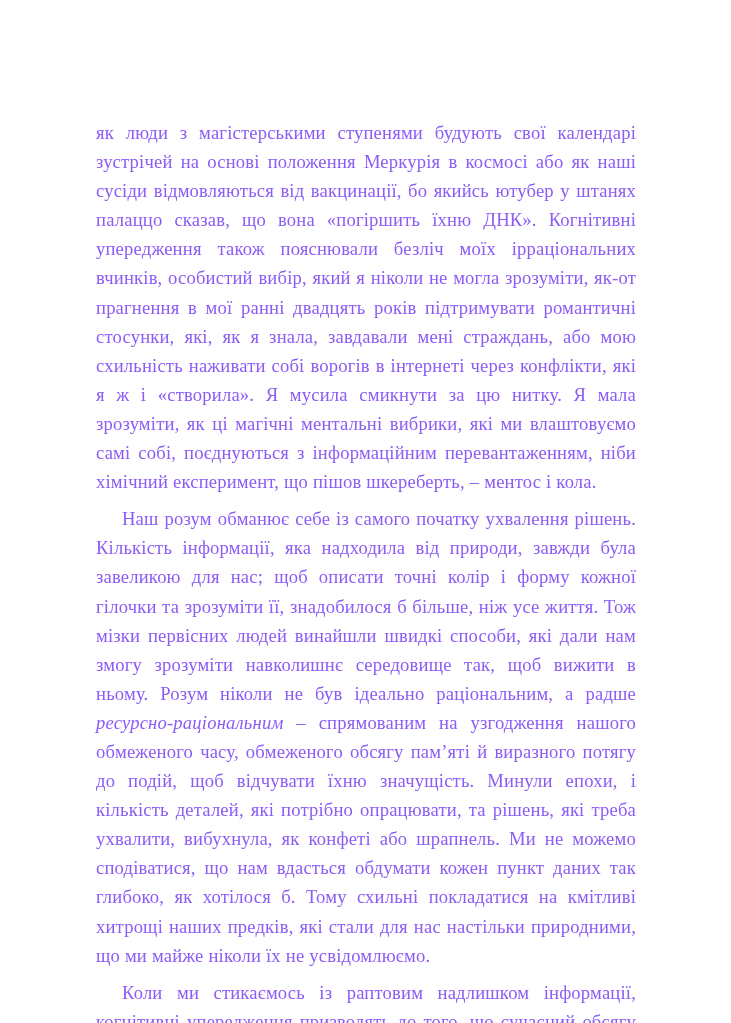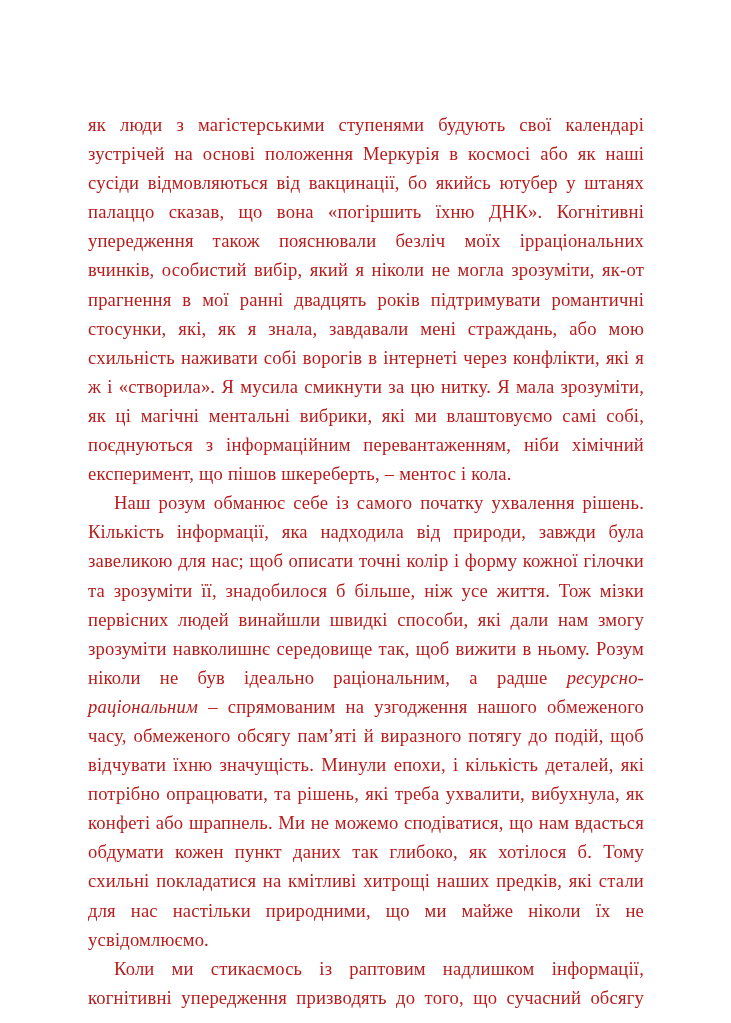--- a/index.html
+++ b/index.html
@@ -20,24 +20,24 @@
     background: #ffffff;
     box-sizing: border-box;
   }
   .text-column {
     position: absolute;
     left: 88px;
     top: 110px;
     width: 556px;
   }
   .para {
-    margin: 0;
+    margin: 8px;
     font-size: 18.6px;
     line-height: 29.1px;
-    color: #b91c1c;
+    color: #8b5cf6;
     text-align: justify;
     text-justify: inter-word;
     -webkit-hyphens: none;
     hyphens: none;
     letter-spacing: 0.01em;
     word-spacing: 0.005em;
   }
   .para.indent {
     text-indent: 26px;
   }

